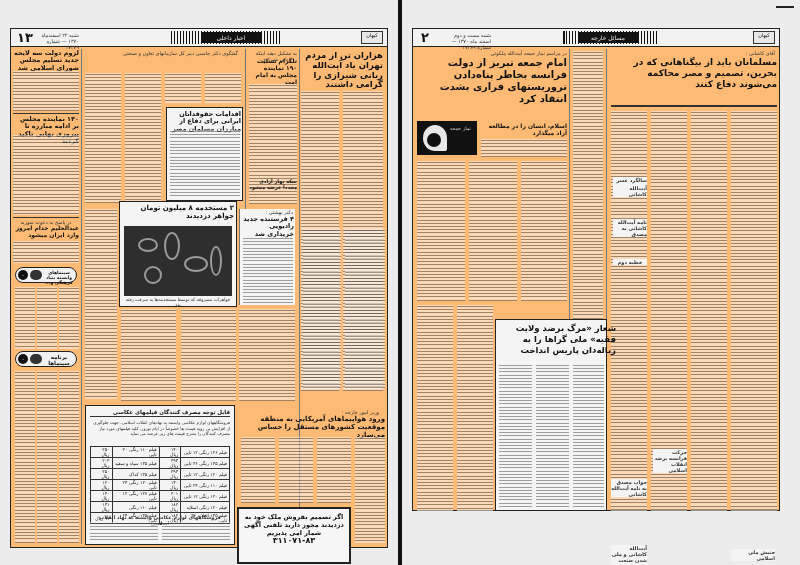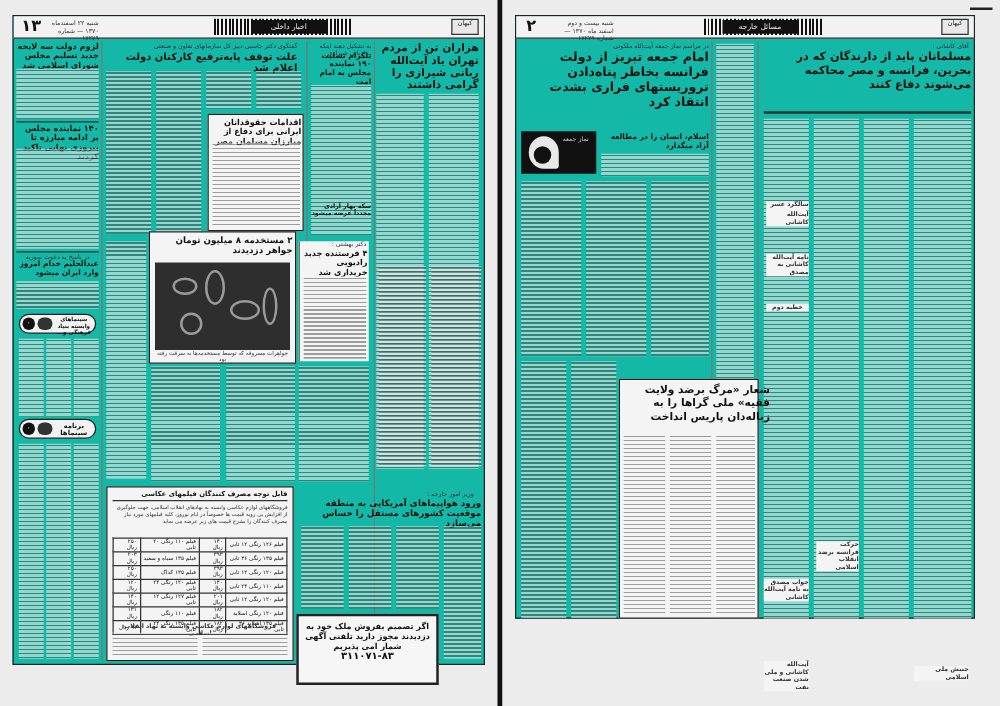--- a/index.html
+++ b/index.html
@@ -4,21 +4,21 @@
 <style>
   * { box-sizing: border-box; margin: 0; padding: 0; }
   html, body { width: 800px; height: 565px; overflow: hidden; background: #e9e9e9; }
   body { font-family: "DejaVu Sans", sans-serif; color: #111; position: relative; }
 
   .page { position: absolute; top: 0; height: 565px; background: #ececec; }
   .page-left { left: 0; width: 398px; }
   .page-right { left: 402px; width: 398px; }
   .gutter { position: absolute; left: 398px; top: 0; width: 4px; height: 565px; background: #111; }
 
-  .frame { position: absolute; border: 1.5px solid #222; background: #14b8a6; }
+  .frame { position: absolute; border: 1.5px solid #222; background: #fdba74; margin-top: 16px; }
   .page-left .frame { left: 10px; top: 12px; width: 378px; height: 520px; }
   .page-right .frame { left: 10px; top: 12px; width: 368px; height: 483px; }
 
   .masthead { position: absolute; left: 0; top: 0; right: 0; height: 18px; border-bottom: 1.5px solid #222; background: #f2f2f2; }
   .mh-num { position: absolute; top: 1px; font: bold 13px "DejaVu Sans", sans-serif; }
   .mh-date { position: absolute; top: 3px; font-size: 5px; line-height: 6px; color: #333; direction: rtl; }
   .mh-bars { position: absolute; top: 2px; height: 13px; background: repeating-linear-gradient(90deg,#111 0 1.5px,#f2f2f2 1.5px 3px); }
   .mh-section { position: absolute; top: 3px; height: 11px; background: #111; color: #eee; font-size: 6px; line-height: 11px; text-align: center; direction: rtl; }
   .mh-logo { position: absolute; top: 2px; width: 22px; height: 13px; border: 1px solid #333; font-size: 5px; line-height: 6px; text-align: center; direction: rtl; background:#e8e8e8; }
 
@@ -72,21 +72,20 @@
     <div class="text" style="right:4px;top:62px;width:40px;height:300px"></div>
     <div class="text" style="right:48px;top:62px;width:38px;height:300px"></div>
     <div class="col-rule" style="left:288px;top:20px;height:495px"></div>
 
     <div class="kicker" style="left:240px;top:21px;width:46px">به تشکیل دهند اینکه ... ربانی شیرازی</div>
     <div class="hl" style="left:236px;top:29px;width:50px;font-size:6px">تلگرام تسلیت ۱۹۰ نماینده مجلس به امام امت</div>
     <div class="text" style="left:238px;top:55px;width:48px;height:120px"></div>
     <div class="col-rule" style="left:234px;top:20px;height:160px"></div>
 
     <div class="kicker" style="left:72px;top:21px;width:155px">گفتگوی دکتر جاسبی دبیر کل سازمانهای تعاون و صنعتی</div>
-    <div class="hl" style="left:72px;top:28px;width:155px;font-size:8px">علت توقف پایه‌ترفیع کارکنان دولت اعلام شد</div>
     <div class="text" style="left:74px;top:44px;width:36px;height:130px"></div>
     <div class="text" style="left:114px;top:44px;width:36px;height:130px"></div>
     <div class="text" style="left:154px;top:44px;width:36px;height:30px"></div>
     <div class="text" style="left:194px;top:44px;width:36px;height:30px"></div>
     <div class="col-rule" style="left:70px;top:20px;height:495px"></div>
 
     <div class="box" style="left:155px;top:78px;width:77px;height:94px">
       <div class="hl" style="left:2px;top:3px;width:72px;font-size:6.5px">اقدامات حقوقدانان ایرانی برای دفاع از مبارزان مسلمان مصر</div>
       <div class="text" style="left:3px;top:22px;width:70px;height:68px"></div>
     </div>
@@ -239,21 +238,21 @@
     <div class="text" style="left:68px;top:110px;width:86px;height:18px"></div>
     <div class="text" style="left:4px;top:132px;width:48px;height:140px"></div>
     <div class="text" style="left:56px;top:132px;width:48px;height:140px"></div>
     <div class="text" style="left:108px;top:132px;width:46px;height:140px"></div>
     <div class="col-rule" style="left:156px;top:20px;height:462px"></div>
 
     <div class="text" style="left:160px;top:22px;width:30px;height:460px"></div>
     <div class="col-rule" style="left:193px;top:20px;height:462px"></div>
 
     <div class="kicker" style="right:4px;top:21px;width:160px">آقای کاشانی :</div>
-    <div class="hl" style="left:198px;top:28px;width:166px;font-size:9px;line-height:11px">مسلمانان باید از دارندگان که در بحرین، فرانسه و مصر محاکمه می‌شوند دفاع کنند</div>
+    <div class="hl" style="left:198px;top:28px;width:166px;font-size:9px;line-height:11px">مسلمانان باید از بیگناهانی که در بحرین، تصمیم و مصر محاکمه می‌شوند دفاع کنند</div>
     <div class="hr" style="left:198px;top:76px;width:166px;height:2px"></div>
 
     <div class="text" style="left:198px;top:82px;width:36px;height:400px"></div>
     <div class="text" style="left:238px;top:82px;width:36px;height:400px"></div>
     <div class="text" style="left:278px;top:82px;width:36px;height:400px"></div>
     <div class="text" style="left:318px;top:82px;width:46px;height:400px"></div>
 
     <div class="kicker" style="left:200px;top:148px;width:34px;font-weight:bold;background:#f4f4f4">سالگرد عسر دوم</div>
     <div class="kicker" style="left:200px;top:156px;width:34px;font-weight:bold;background:#f4f4f4">آیت‌الله کاشانی</div>
     <div class="kicker" style="left:200px;top:190px;width:34px;font-weight:bold;background:#f4f4f4">نامه آیت‌الله کاشانی به مصدق</div>

